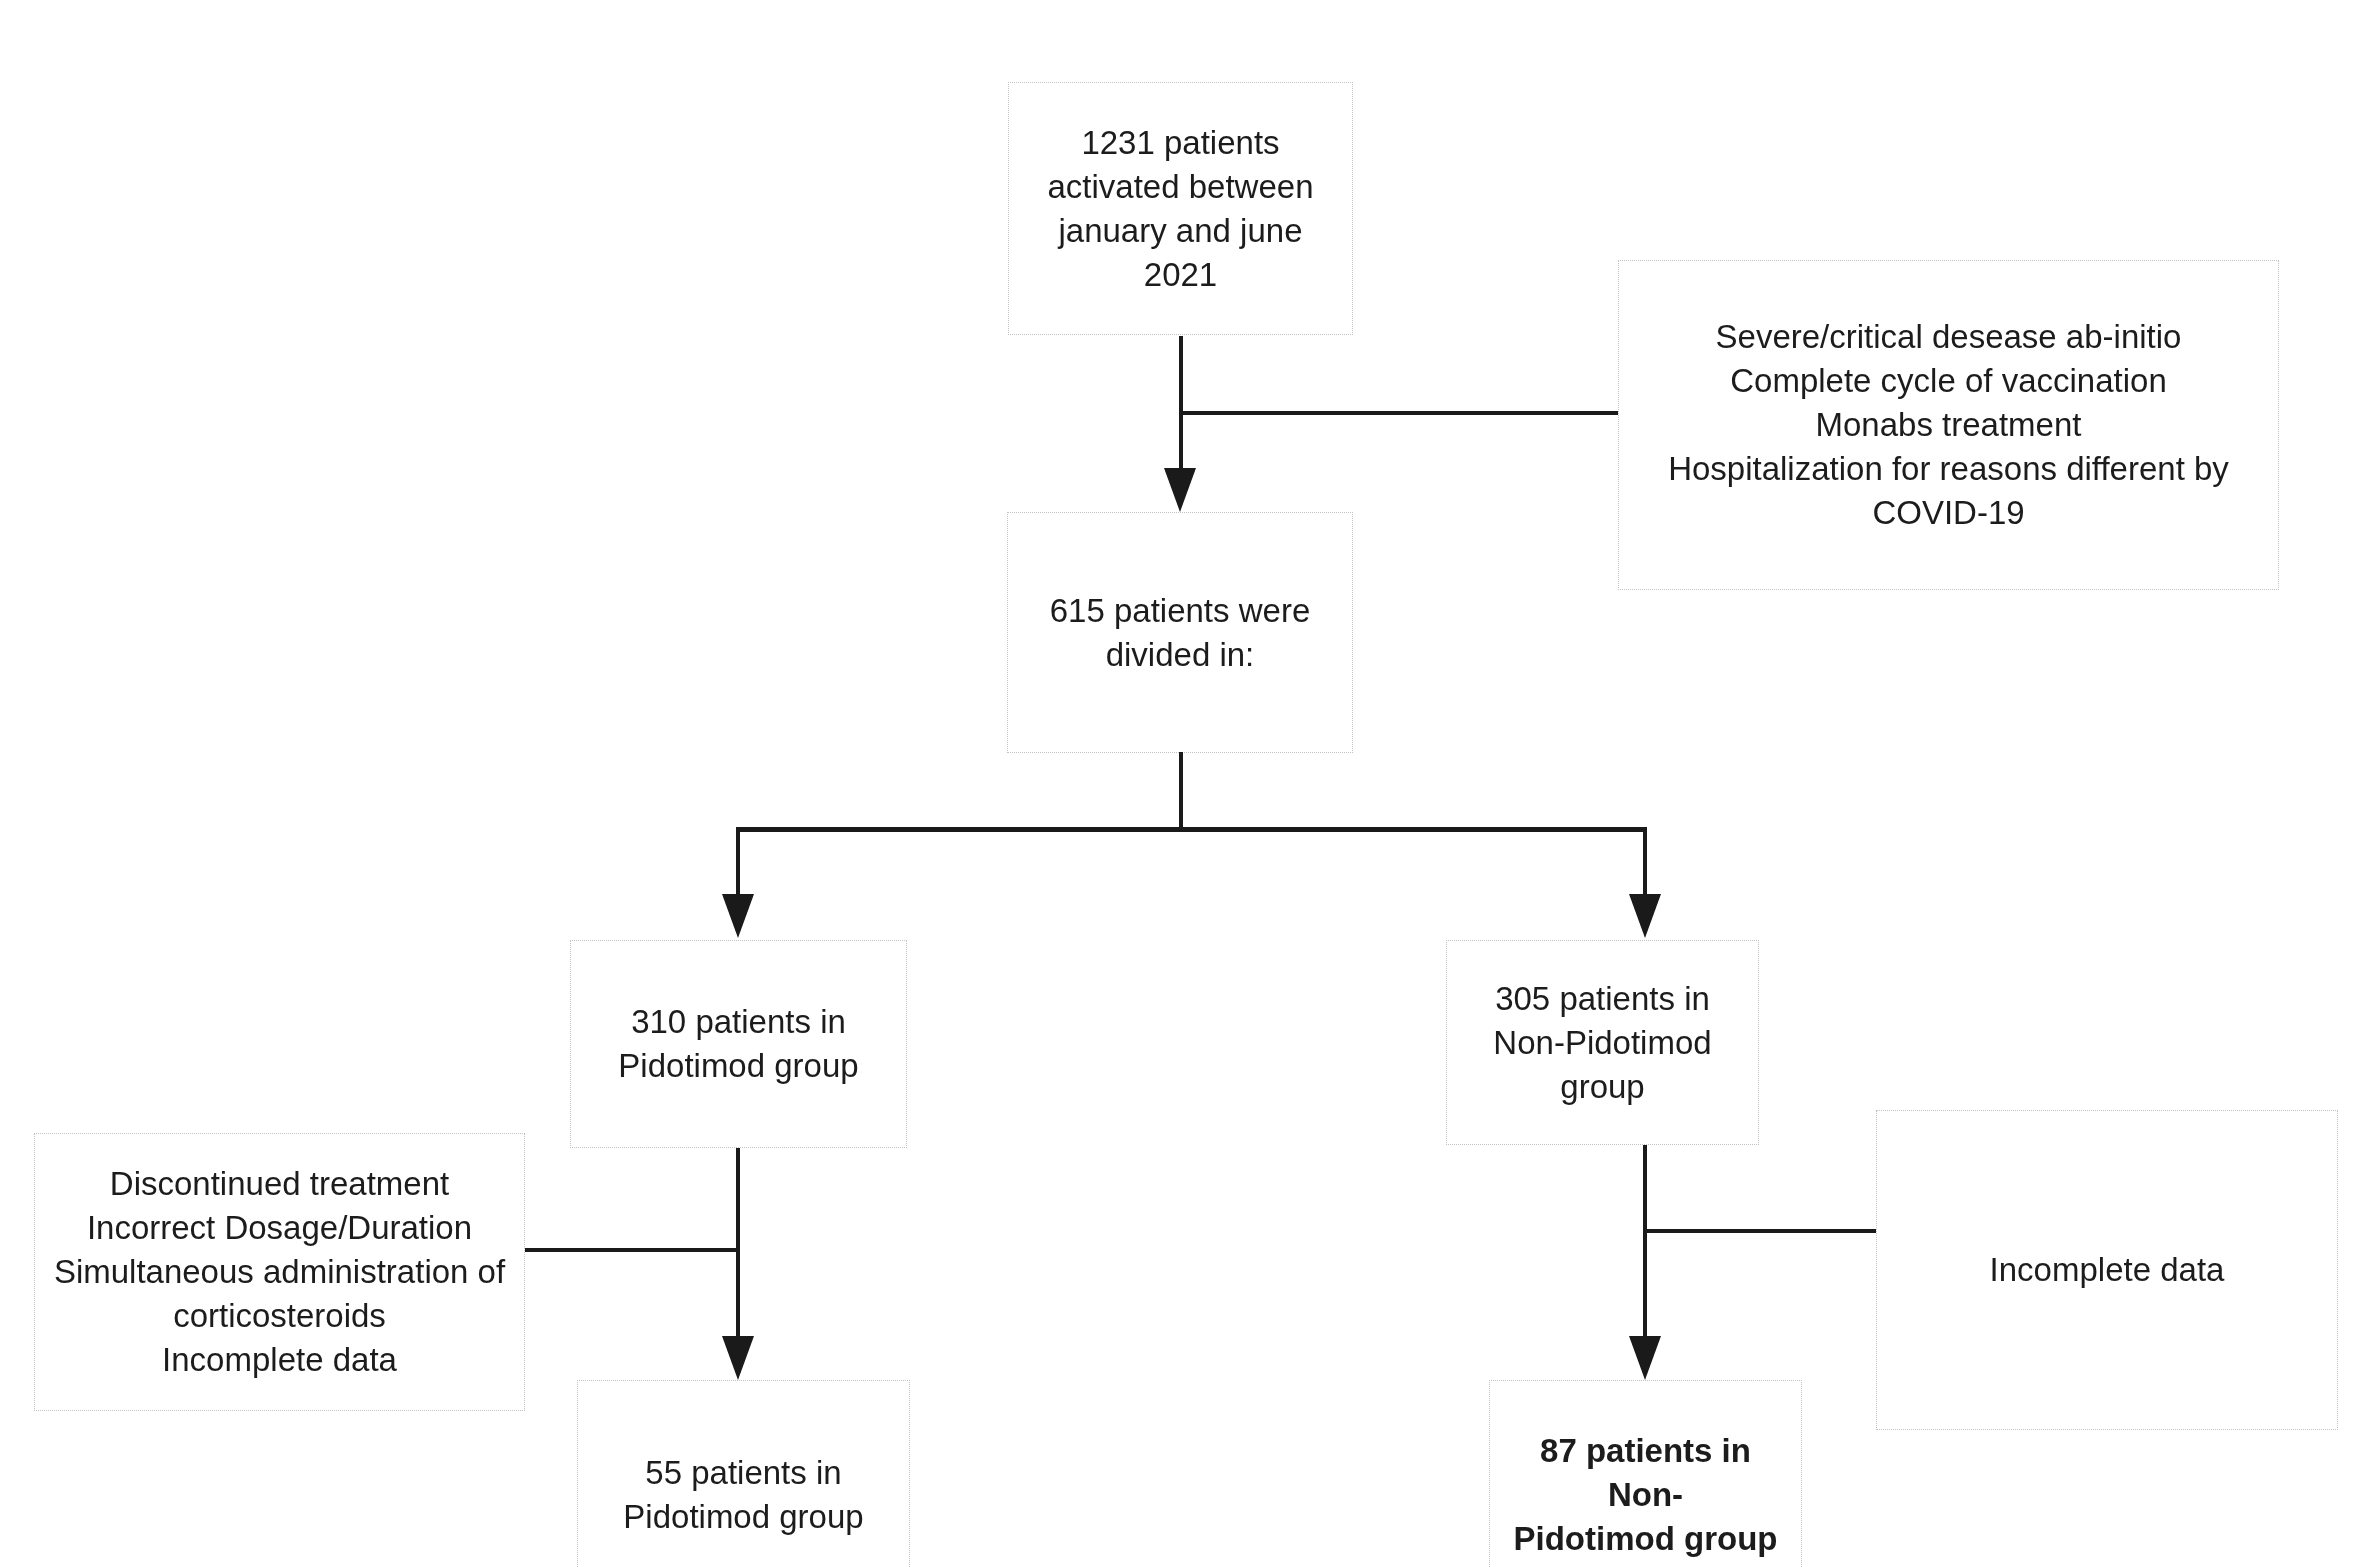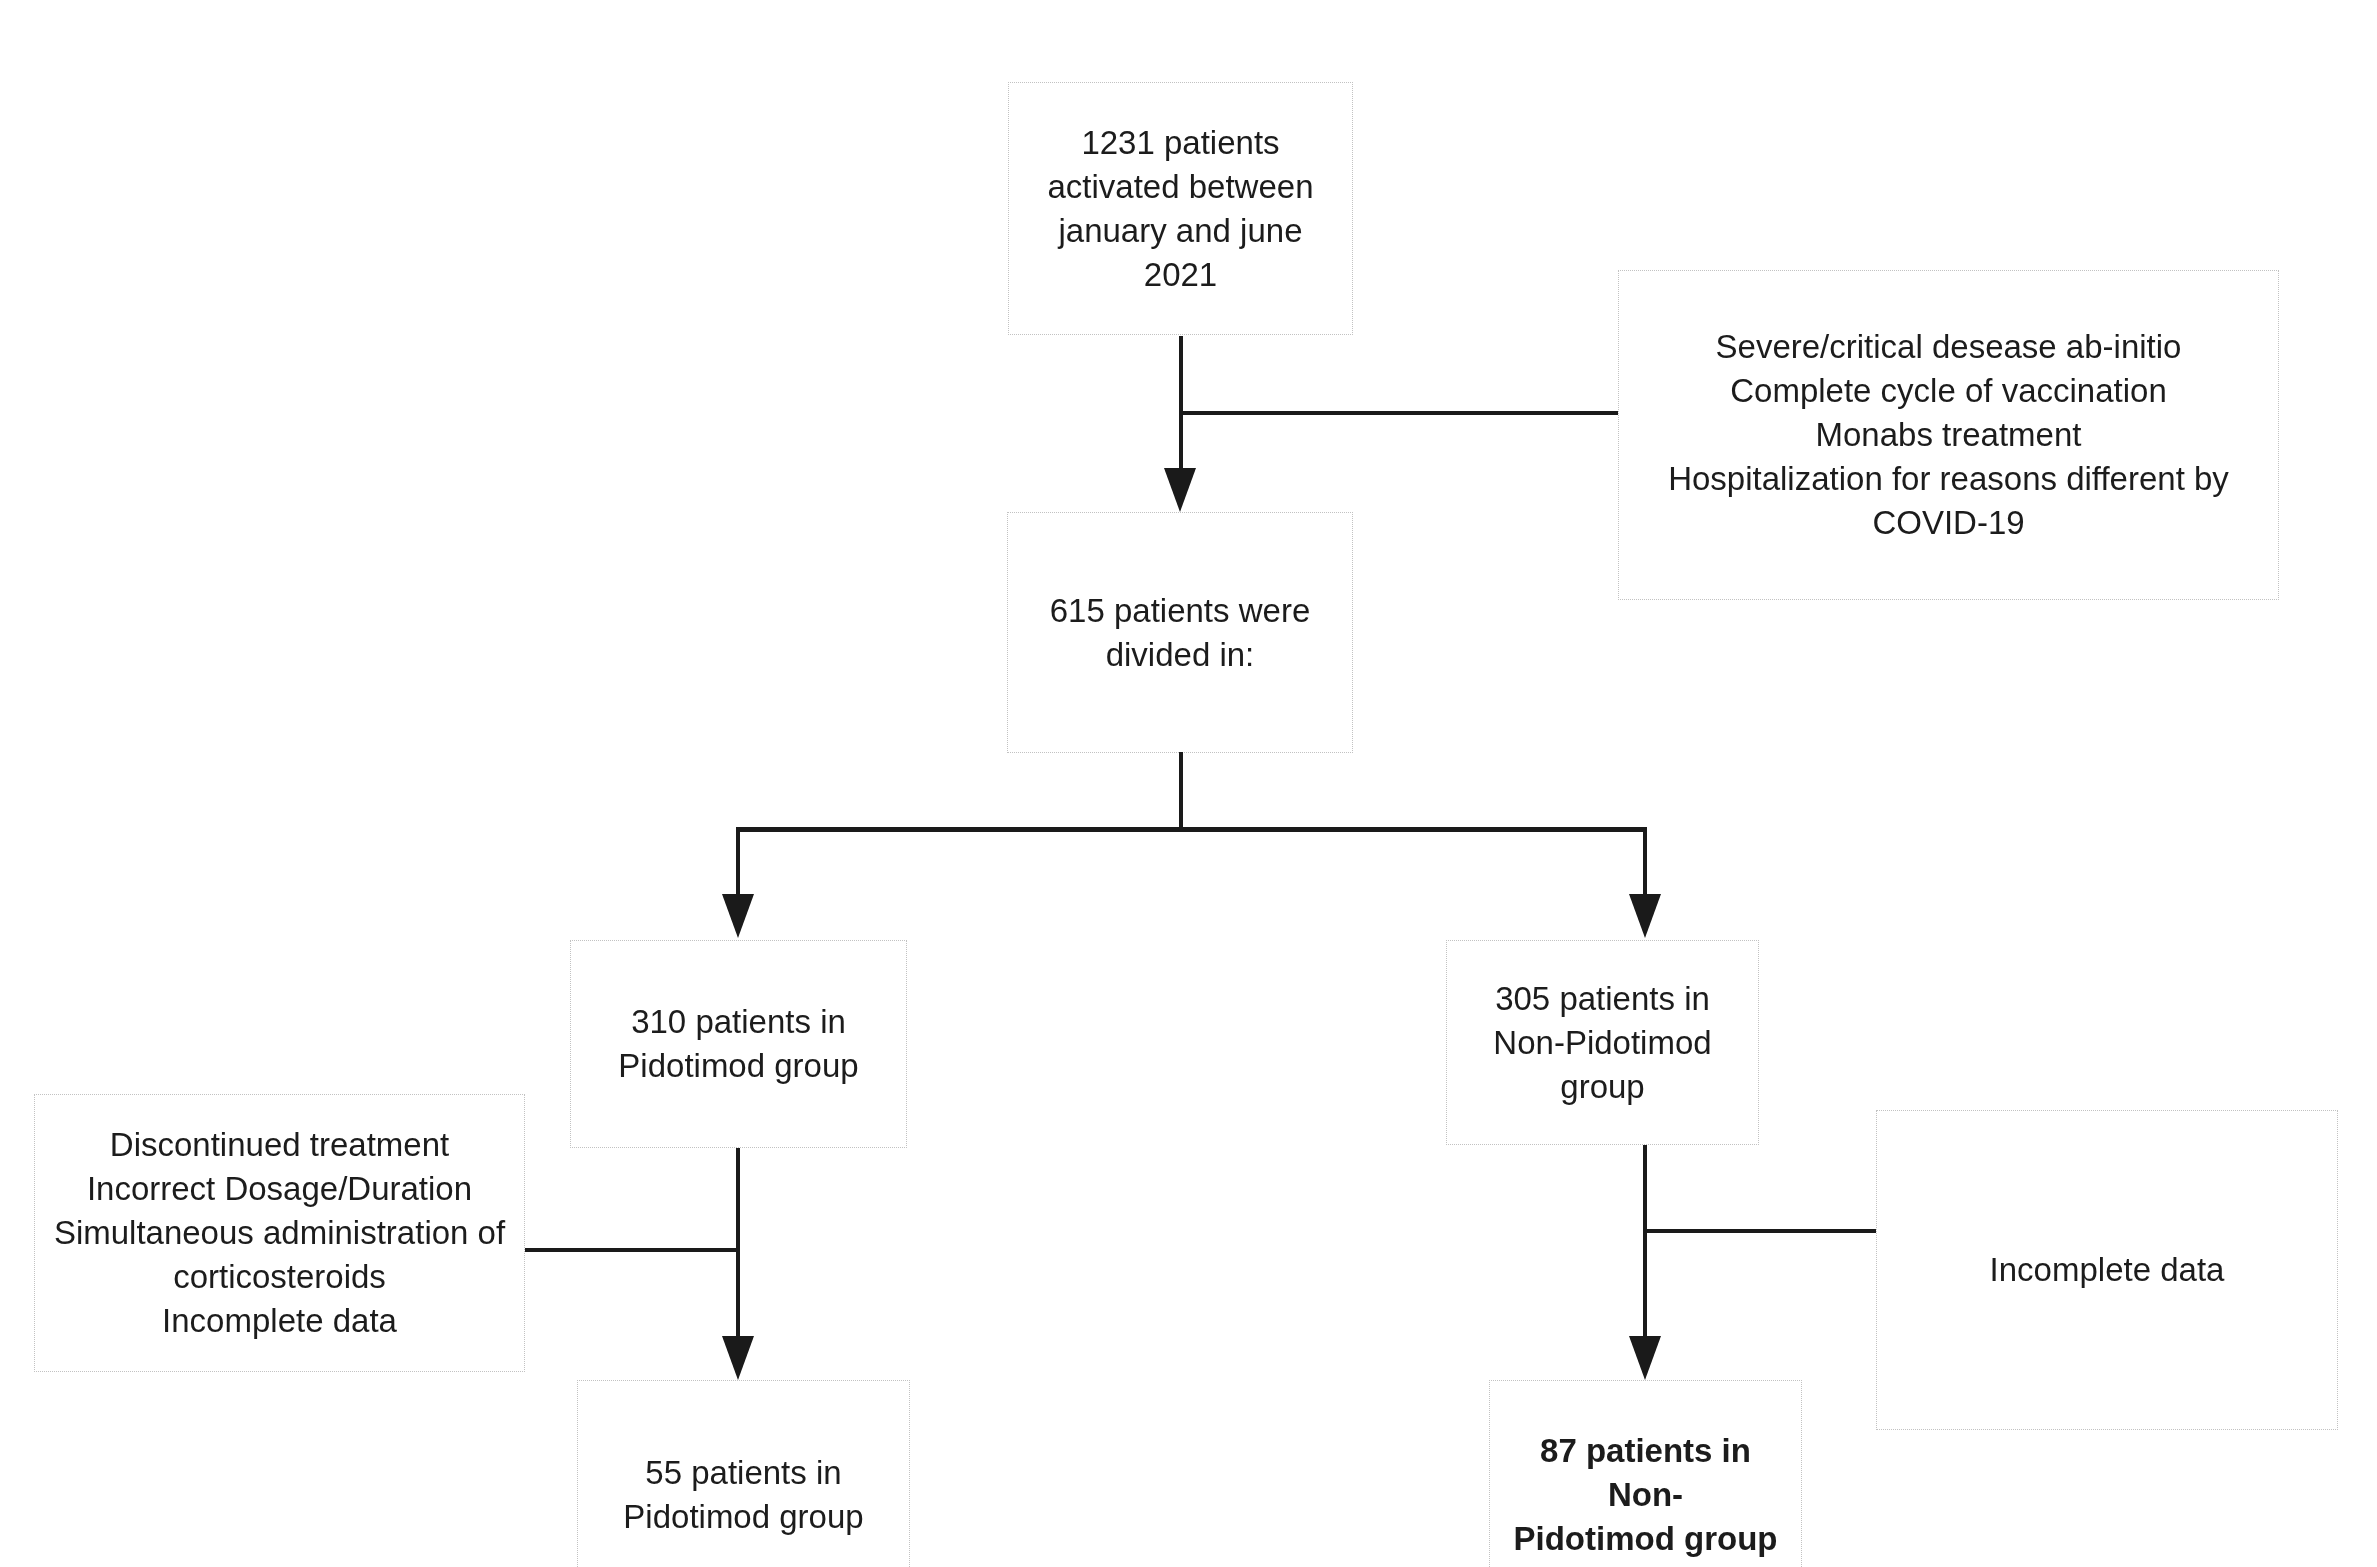--- a/index.html
+++ b/index.html
@@ -46,37 +46,37 @@
 </head>
 <body>
 
 <div id="canvas">
 
   <div class="node" style="left:1008px; top:34px; width:345px; height:253px;">1231 patients
 activated between
 january and june
 2021</div>
 
-  <div class="node" style="left:1618px; top:222px; width:661px; height:330px;">Severe/critical desease ab-initio
+  <div class="node" style="left:1618px; top:212px; width:661px; height:330px;">Severe/critical desease ab-initio
 Complete cycle of vaccination
 Monabs treatment
 Hospitalization for reasons different by
 COVID-19</div>
 
   <div class="node" style="left:1007px; top:464px; width:346px; height:241px;text-align:center;">615 patients were
 divided in:</div>
 
   <div class="node" style="left:570px; top:892px; width:337px; height:208px;">310 patients in
 Pidotimod group</div>
 
   <div class="node" style="left:1446px; top:892px; width:313px; height:205px;">305 patients in
 Non-Pidotimod
 group</div>
 
-  <div class="node" style="left:34px; top:1046px; width:491px; height:278px;">Discontinued treatment
+  <div class="node" style="left:34px; top:1085px; width:491px; height:278px;">Discontinued treatment
 Incorrect Dosage/Duration
 Simultaneous administration of
 corticosteroids
 Incomplete data</div>
 
   <div class="node" style="left:1876px; top:1062px; width:462px; height:320px;">Incomplete data</div>
 
   <div class="node" style="left:577px; top:1332px; width:333px; height:229px;">55 patients in
 Pidotimod group</div>
 

